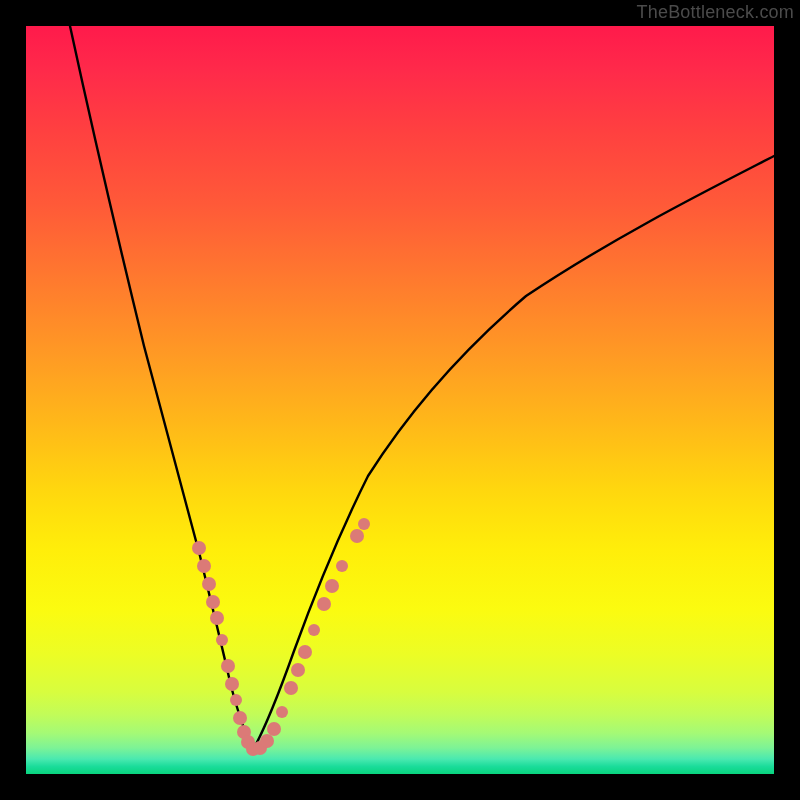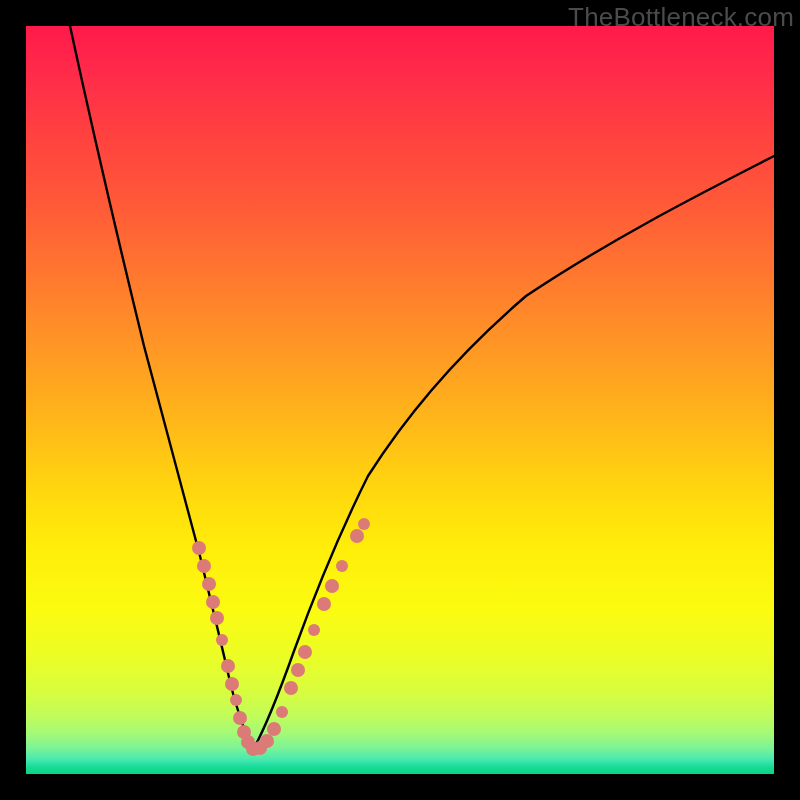--- a/index.html
+++ b/index.html
@@ -46,21 +46,21 @@
       #4ae9b0 98%,
       #1adc9a 99%,
       #09d47e 100%
     );
   }
   .watermark {
     position: absolute;
     top: 2px;
     right: 6px;
     color: #4b4b4b;
-    font-size: 26px;
+    font-size: 18px;
     font-weight: 500;
     letter-spacing: 0.2px;
     user-select: none;
   }
   svg.curves {
     position: absolute;
     top: 0;
     left: 0;
     width: 748px;
     height: 748px;

